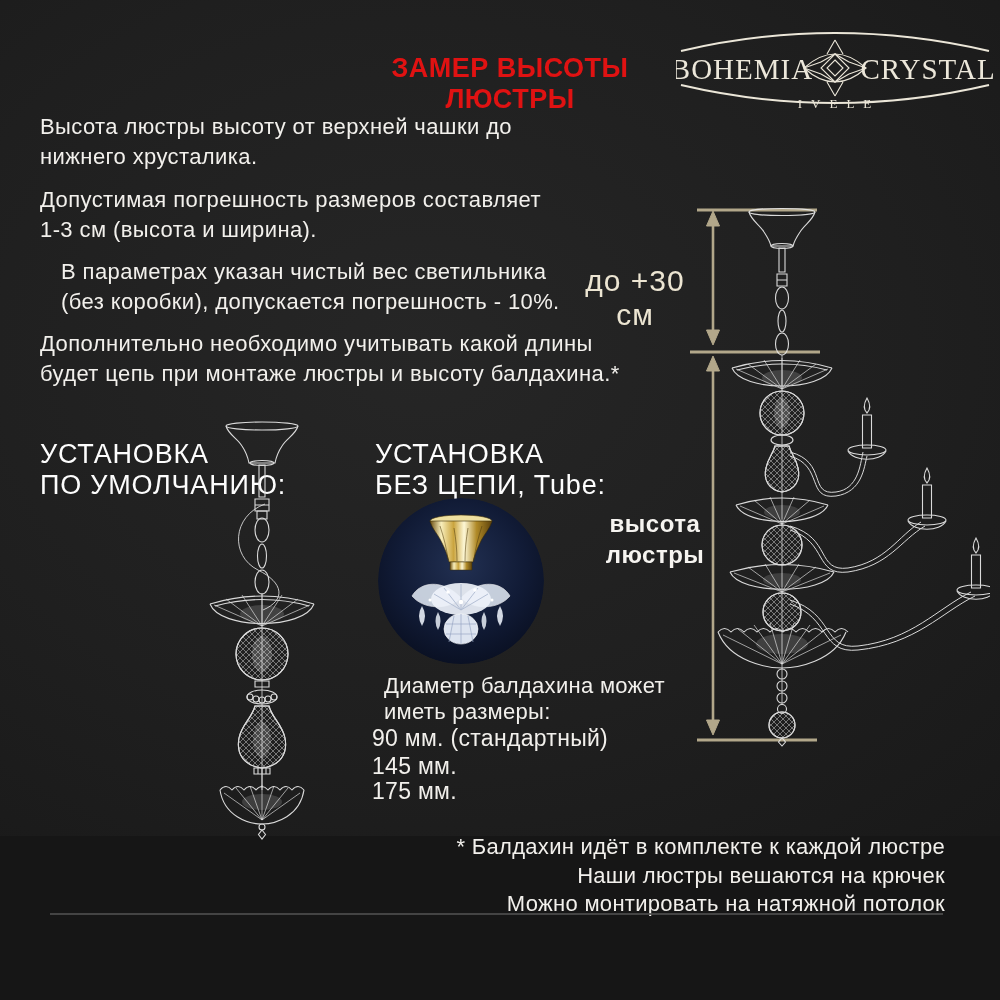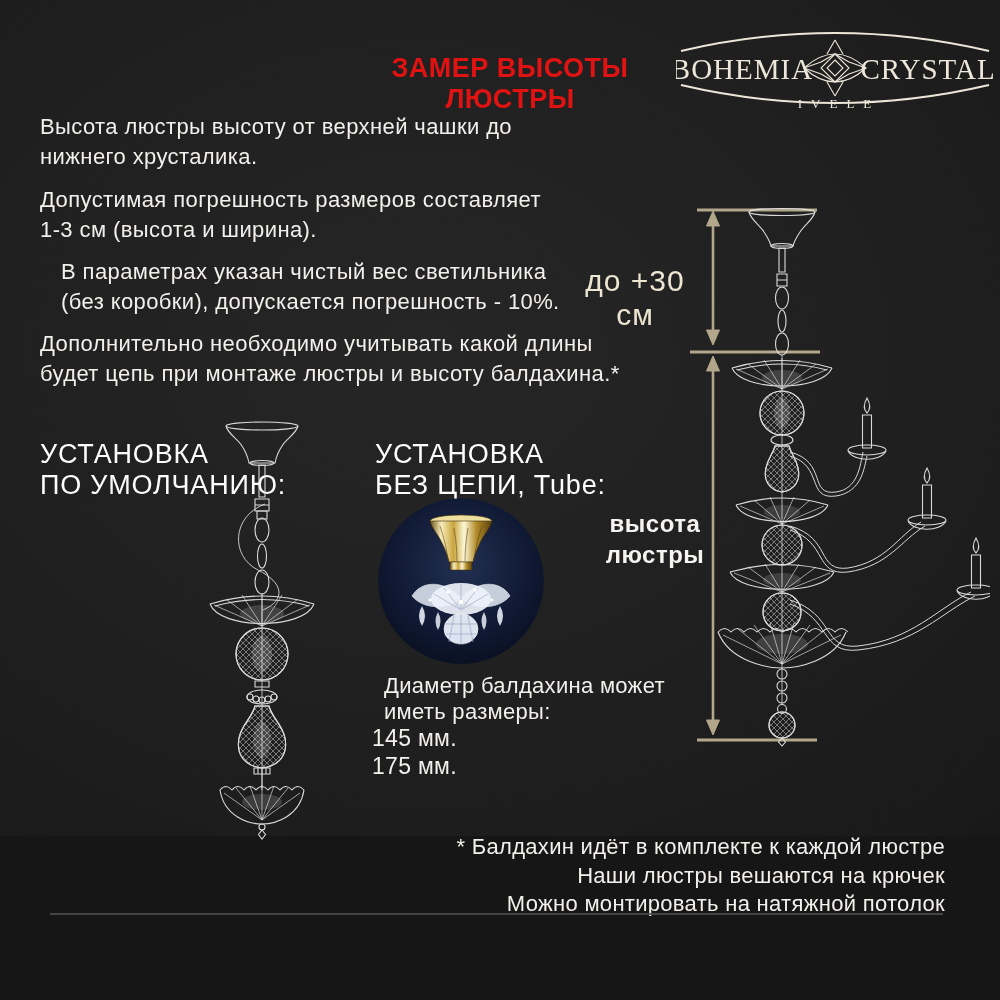--- a/index.html
+++ b/index.html
@@ -191,20 +191,21 @@
         <circle cx="97" cy="92" r="1.8" fill="#ffffff"></circle>
       <circle cx="83" cy="104" r="2.2" fill="#ffffff"></circle>
         <circle cx="52" cy="102" r="1.5" fill="#ffffff"></circle>
       <circle cx="114" cy="102" r="1.5" fill="#ffffff"></circle>
     </svg>
   </div>
 
   <div class="canopy-intro abs" style="left:372px;top:673px;margin-left:12px;">Диаметр балдахина может
 иметь размеры:</div>
   <div class="abs" style="left:372px;top:726px;">
+    <div class="canopy-size">90 мм. (стандартный)</div>
     <div class="canopy-size">145 мм.</div>
     <div class="canopy-size">175 мм.</div>
   </div>
 
   <svg class="abs" style="left:560px;top:195px;" width="300" height="560" viewBox="0 0 300 560">
     <g stroke="#b2a78a" fill="#b2a78a">
       <path d="M137,15 H257" stroke-width="3" fill="none"></path>
       <path d="M153,25 V141" stroke-width="2.6" fill="none"></path>
       <polygon points="153,16 146.5,31 159.5,31"></polygon>
       <polygon points="153,150 146.5,135 159.5,135"></polygon>

